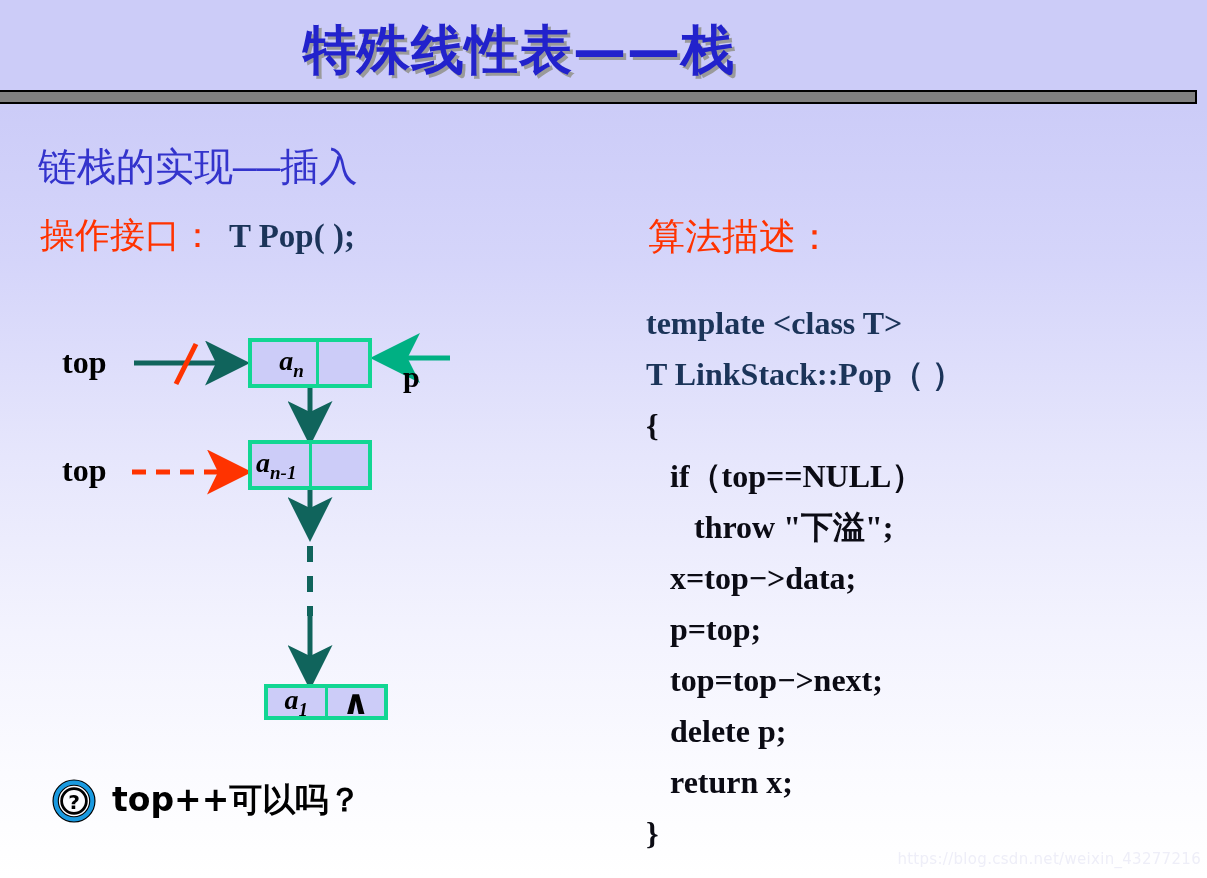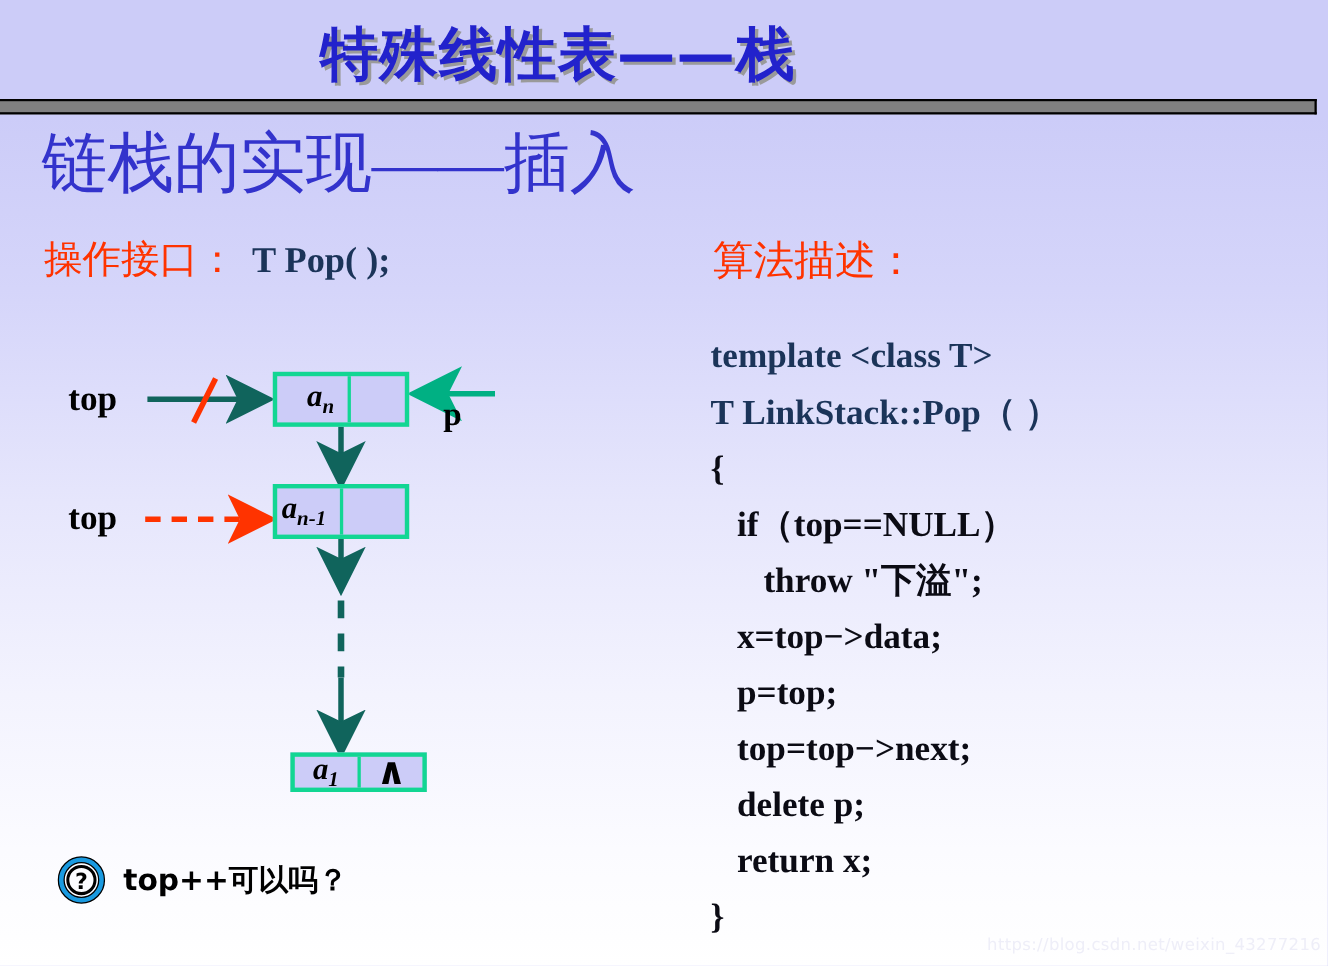--- a/index.html
+++ b/index.html
@@ -21,43 +21,43 @@
   }
   .top-sliver span{
     position:absolute;top:-17px;font-size:19px;font-weight:bold;
     color:#3333cc;white-space:nowrap;letter-spacing:3px;
   }
   .ts-a{left:6px;}
   .ts-b{left:1110px;}
 
   
   .title-wrap{
-    position:absolute;left:0;top:16px;width:1014px;height:72px;
+    position:absolute;left:12px;top:16px;width:1014px;height:72px;
     text-align:center;
   }
   .title{
     display:inline-block;position:relative;
     font-size:53px;font-weight:bold;color:#2222cc;
     letter-spacing:1px;line-height:68px;
     text-shadow:3px 3px 0 #9a9a9a;
     font-family:"DejaVu Sans","Liberation Sans",sans-serif;
   }
 
   
   .divider{
     position:absolute;left:0;top:90px;width:1197px;height:14px;
     background:#808080;border-top:2px solid #000;border-bottom:2px solid #000;
     border-right:2px solid #000;box-sizing:border-box;
   }
 
   
   .subtitle{
-    position:absolute;left:38px;top:108px;
-    font-size:60px;font-weight:normal;color:#3333cc;
-    font-family:Liberation Serif, serif;
+    position:absolute;left:38px;top:140px;
+    font-size:39px;font-weight:normal;color:#3333cc;
+    font-family:Liberation Mono, monospace;
     letter-spacing:0px;white-space:nowrap;
   }
 
   
   .op-line{
     position:absolute;left:40px;top:212px;white-space:nowrap;
   }
   .op-label{
     font-size:35px;color:#ff3300;
     font-family:"DejaVu Sans","Liberation Sans",sans-serif;
@@ -97,21 +97,21 @@
   }
   .plab{
     position:absolute;font-size:30px;font-weight:bold;color:#000;
     font-family:"Liberation Serif","DejaVu Serif",serif;
   }
 
   
   .qline{position:absolute;left:52px;top:778px;display:flex;align-items:center;}
   .qicon{width:44px;height:44px;margin-right:16px;flex:none;}
   .qtext{
-    font-size:27px;font-weight:bold;color:#000;
+    font-size:33px;font-weight:bold;color:#000;
     font-family:"DejaVu Sans","Liberation Sans",sans-serif;white-space:nowrap;
   }
 
   
   .algo-label{
     position:absolute;left:648px;top:212px;
     font-size:37px;color:#ff3300;
     font-family:"DejaVu Sans","Liberation Sans",sans-serif;white-space:nowrap;text-align:right;
   }
   .code{

